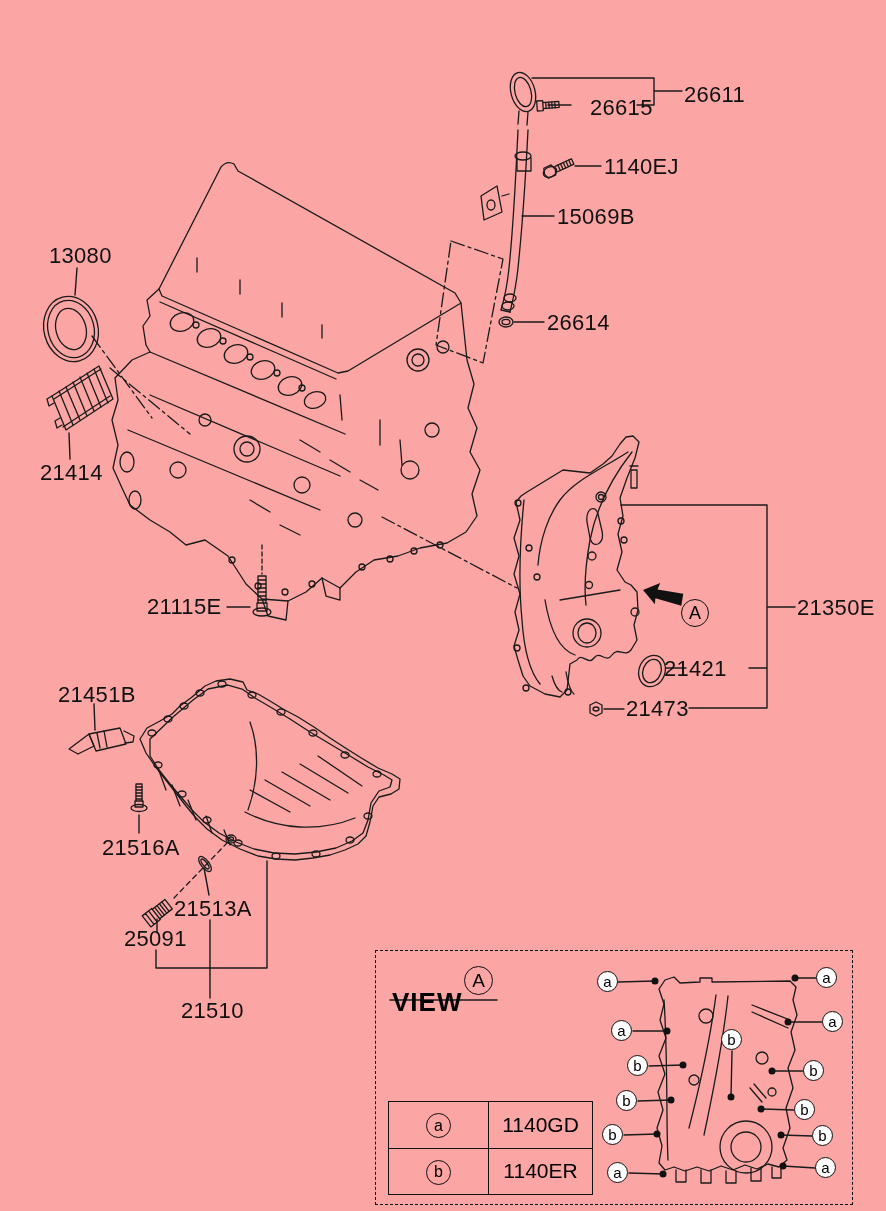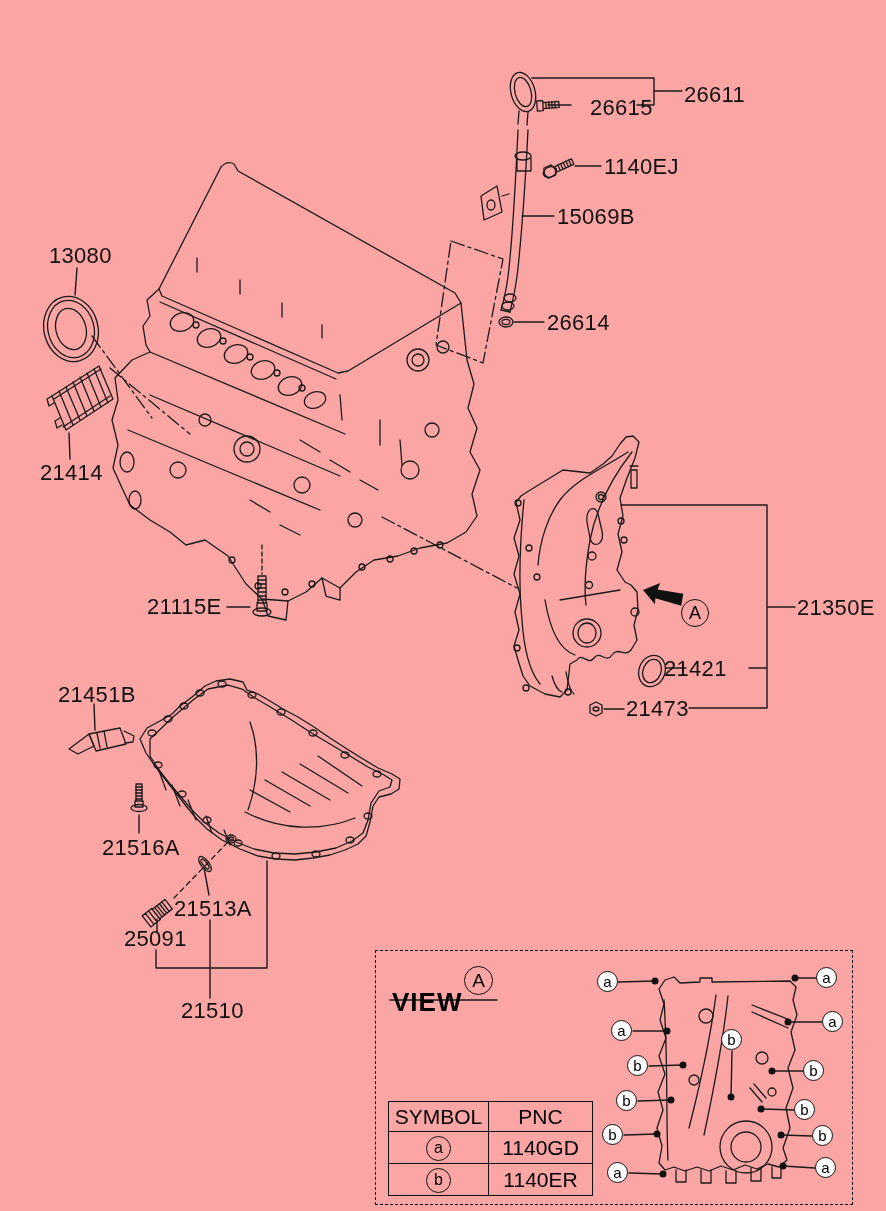--- a/index.html
+++ b/index.html
@@ -298,24 +298,20 @@
 <div class="dashed-box"></div>
 <div class="view-title">VIEW</div>
 <span class="circle-letter view-ref">A</span>
 
 <table class="pnc">
   <colgroup>
         <col class="c1">
         <col class="c2">
       </colgroup>
   <tbody>
-        <tr style="height:30px">
-    <th>SYMBOL</th>
-    <th>PNC</th>
-  </tr>
   <tr style="height:32px">
     <td><span class="sym-wrap">a</span></td>
     <td>1140GD</td>
   </tr>
   <tr style="height:32px">
     <td><span class="sym-wrap">b</span></td>
     <td>1140ER</td>
   </tr>
 </tbody>
     </table>

